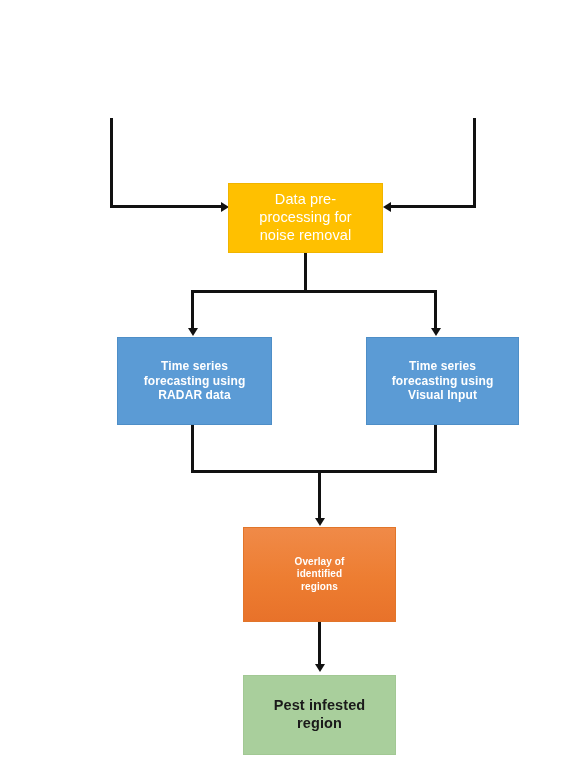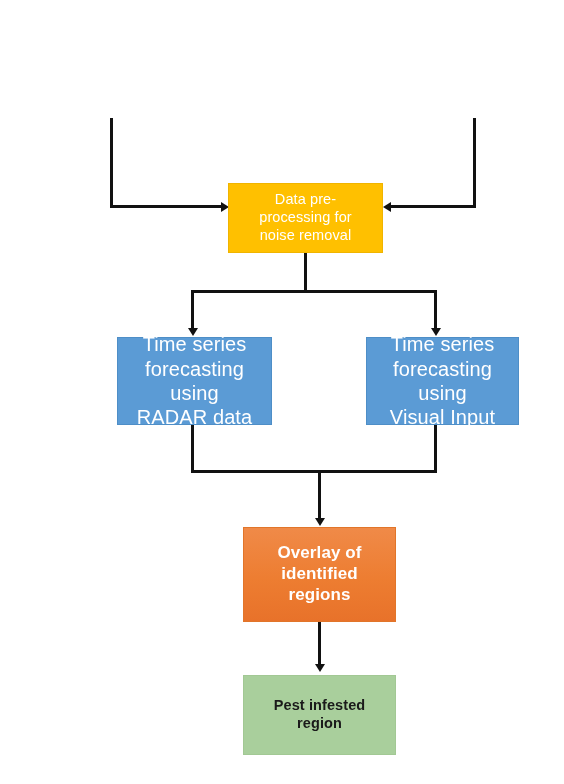--- a/index.html
+++ b/index.html
@@ -48,28 +48,28 @@
     background: #FFC000;
     border: 1px solid #f0b400;
     color: #ffffff;
     font-size: 14.5px;
     font-weight: 400;
   }
   .skin-blue {
     background: #5B9BD5;
     border: 1px solid #4e8ec7;
     color: #ffffff;
-    font-size: 20px;
-    font-weight: 400;
+    font-size: 12px;
+    font-weight: 700;
   }
   .skin-orange {
     background: linear-gradient(180deg, #F08A48 0%, #ED7D31 55%, #E8722A 100%);
     border: 1px solid #e1752a;
     color: #ffffff;
-    font-size: 17px;
+    font-size: 10px;
     font-weight: 600;
   }
   .skin-lightgreen {
     background: #A9CF9C;
     border: 1px solid #a2c894;
     color: #1a1a1a;
     font-size: 14.5px;
     font-weight: 400;
   }
   

